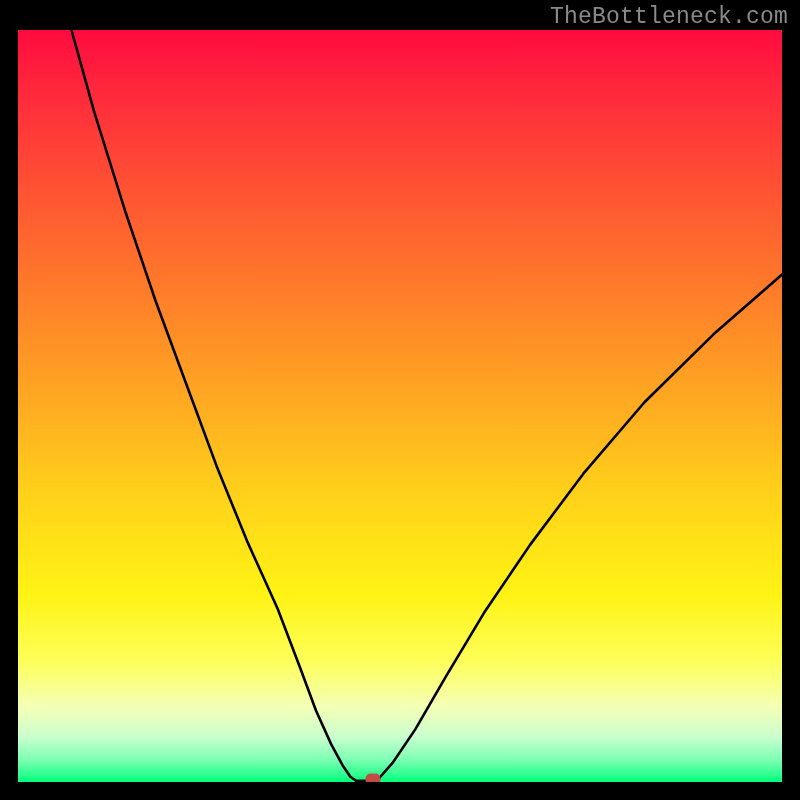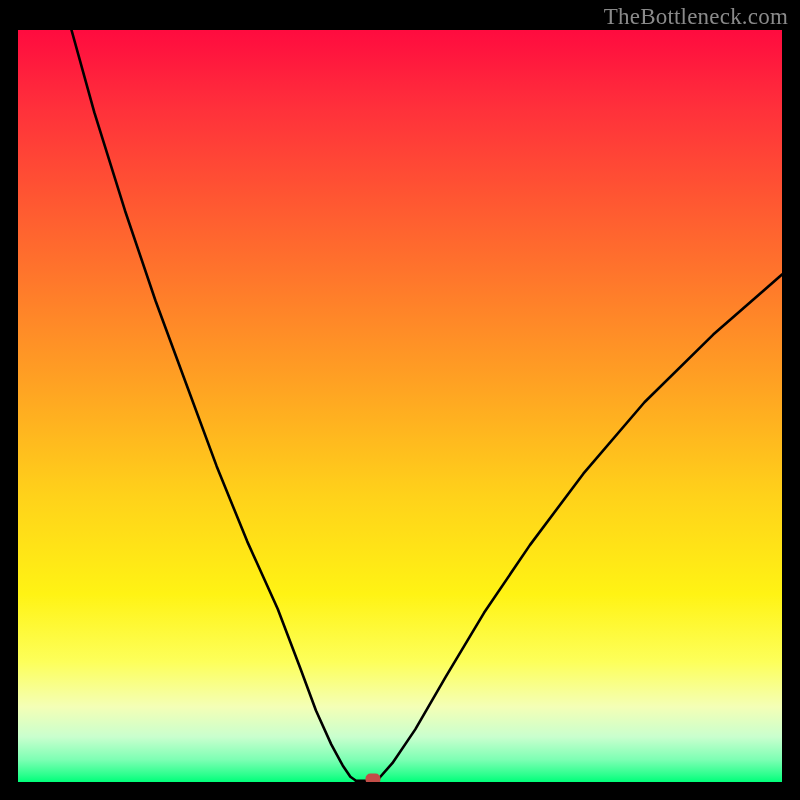--- a/index.html
+++ b/index.html
@@ -41,21 +41,21 @@
       #f4ffb6 90%,
       #c9ffce 94%,
       #7effb4 97%,
       #2eff8f 99%,
       #00ff7a 100%);
   }
   .watermark {
     position: absolute;
     top: 4px;
     right: 12px;
-    font-family: Liberation Serif, serif;
+    font-family: Liberation Mono, monospace;
     font-size: 23px;
     color: #8a8a8a;
     letter-spacing: 0.2px;
     user-select: none;
   }
   svg.curve {
     position: absolute;
     left: 0; top: 0;
     width: 764px;
     height: 752px;

